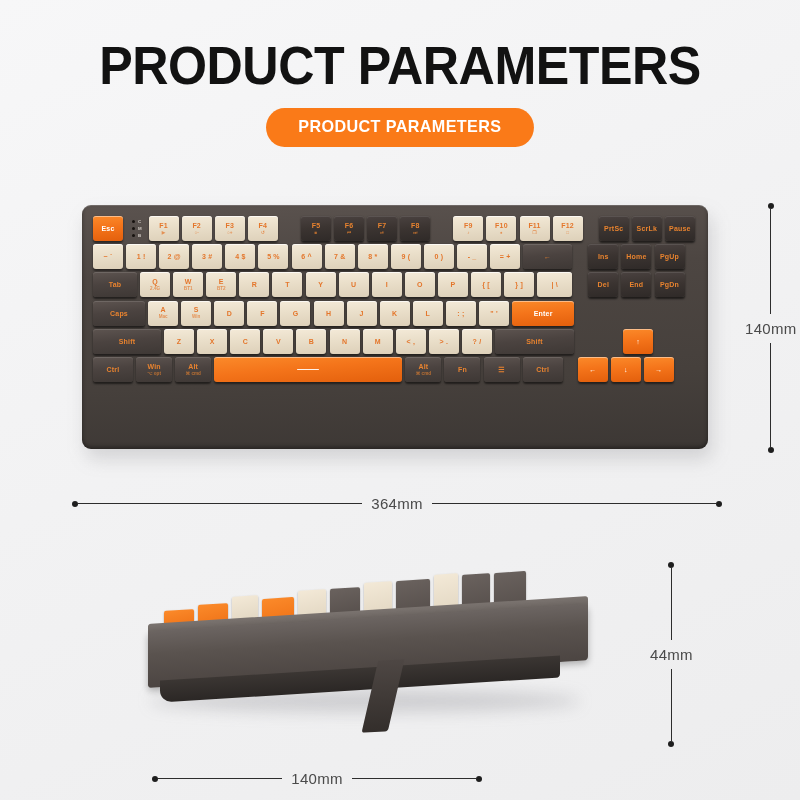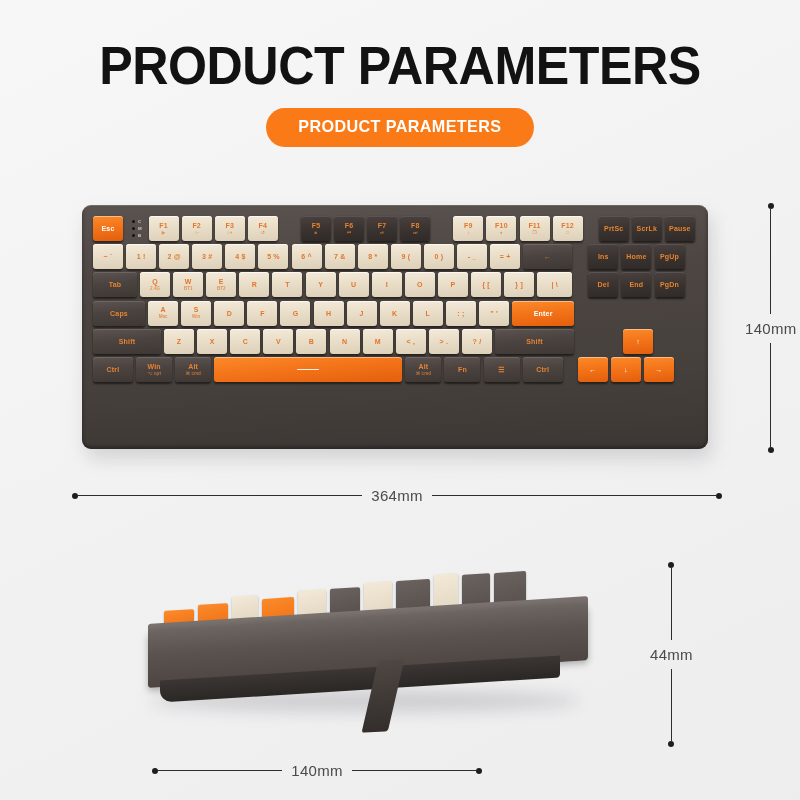--- a/index.html
+++ b/index.html
@@ -101,21 +101,21 @@
   .led span { font-size: 4.4px; color: #cfc8c2; margin-left: 3px; font-weight: 700; }
   .gap { flex: 0 0 auto; }
 
   .spacebar .dash { width: 22px; height: 1.6px; background: #fff; border-radius: 1px; opacity: 0.9; }
 
   
   .dim-label { color: #4a4a4a; font-size: 15px; letter-spacing: 0.3px; white-space: nowrap; }
   .dim-h { position: absolute; display: flex; align-items: center; }
   .dim-h .ln { height: 1px; background: #2d2d2d; flex: 1 1 auto; }
   .dim-h .dot { width: 6px; height: 6px; border-radius: 50%; background: #1e1e1e; flex: 0 0 auto; }
-  .dim-h .dim-label { margin: 0 9px; }
+  .dim-h .dim-label { margin: 8px 9px; }
 
   .dim-v { position: absolute; display: flex; flex-direction: column; align-items: center; }
   .dim-v .ln { width: 1px; background: #2d2d2d; flex: 1 1 auto; }
   .dim-v .dot { width: 6px; height: 6px; border-radius: 50%; background: #1e1e1e; flex: 0 0 auto; }
   .dim-v .dim-label { margin: 6px 0; }
 
   
   .side-stage { position: absolute; left: 120px; top: 540px; width: 500px; height: 200px; }
   .side-shadow { position: absolute; left: 30px; top: 150px; width: 430px; height: 22px;
                  background: rgba(120,120,125,0.28); filter: blur(8px); border-radius: 50%; }

